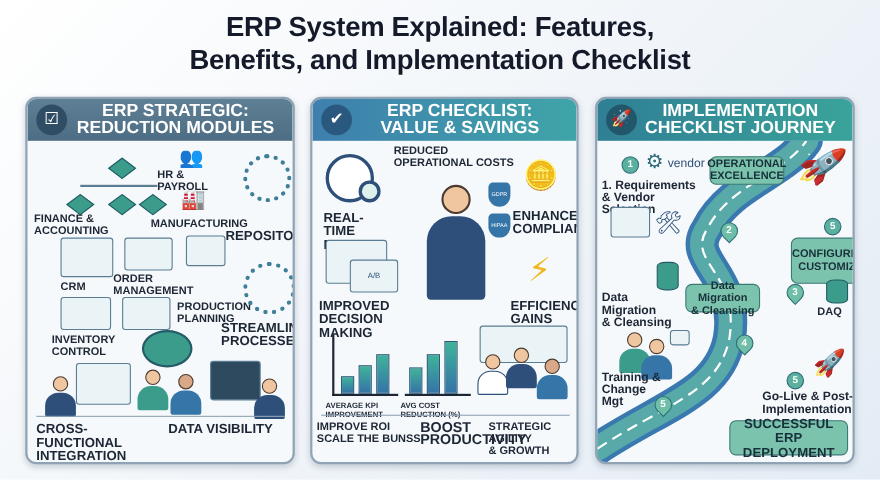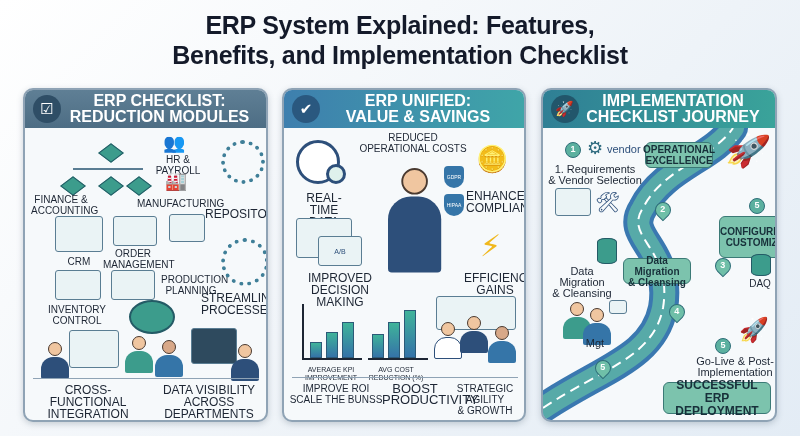--- a/index.html
+++ b/index.html
@@ -33,22 +33,22 @@
   #p1 { left: 23px; width: 245px; }
   #p1 .panel-head { background: linear-gradient(180deg,#5f7f95,#4d6d84); }
   #p1 .hicon { background: #2f4e66; }
   #p2 { left: 282px; width: 244px; }
   #p2 .panel-head { background: linear-gradient(90deg,#3e7fae,#3fa5a8); }
   #p2 .hicon { background: #2a587f; }
   #p3 { left: 541px; width: 236px; }
   #p3 .panel-head { background: linear-gradient(90deg,#2f7f95,#3aa39a); }
   #p3 .hicon { background: #22566b; }
   .lbl {
-    position: absolute; font-weight: normal; font-size: 10px; line-height: 11px;
-    text-align: center; color: #1d2634; text-transform: uppercase;
+    position: absolute; font-weight: bold; font-size: 10px; line-height: 11px;
+    color: #1d2634; text-transform: uppercase;
   }
   .lbl.big { font-size: 12px; line-height: 12px; }
   .lbl.mixed { text-transform: none; font-size: 11px; }
   .ico { position: absolute; }
   .box { position: absolute; border: 1.5px solid #5a7d93; background: #eaf3f5; border-radius: 3px; }
   .cube { position: absolute; width: 16px; height: 16px; background: #3c9c8c; border: 1.5px solid #245b66; transform: rotate(45deg) skew(-8deg,-8deg); }
   .gear { position: absolute; border-radius: 50%; border: 4px dotted #3f7f98; }
   .person { position: absolute; }
   .person .h { width: 14px; height: 14px; border-radius: 50%; background: #f0c6a0; border: 1px solid #4a3a30; margin: 0 auto; }
   .person .b { width: 28px; height: 22px; border-radius: 12px 12px 2px 2px; margin-top: 1px; }
@@ -70,21 +70,21 @@
 
 <div class="page-title">
   <div>ERP System Explained: Features,</div>
   <div>Benefits, and Implementation Checklist</div>
 </div>
 
 <div class="panel" id="p1">
   <div class="panel-head">
     <div class="hicon">☑</div>
     <div class="ht">
-      <div>ERP CHECKLIST:</div>
+      <div>ERP STRATEGIC:</div>
       <div>REDUCTION MODULES</div>
     </div>
   </div>
 
   <div class="cube" style="left:78px;top:55px"></div>
   <div class="cube" style="left:40px;top:88px"></div>
   <div class="cube" style="left:78px;top:88px"></div>
   <div class="cube" style="left:106px;top:88px"></div>
   <div class="ico" style="left:48px;top:78px;width:70px;height:2px;background:#5a7d93"></div>
 
@@ -150,29 +150,28 @@
       <div class="b" style="background:#2d4f7a"></div>
     </div>
 
   <div class="ico" style="left:8px;top:288px;width:226px;height:1px;background:#8fa3b5"></div>
   <div class="lbl big" style="left:8px;top:294px;width:110px">
     <div>CROSS-FUNCTIONAL</div>
       <div>INTEGRATION</div>
   </div>
   <div class="lbl big" style="left:128px;top:294px;width:112px">
     <div>DATA VISIBILITY</div>
-      <div>ACROSS DEPARTMENTS</div>
   </div>
 </div>
 
 <div class="panel" id="p2">
   <div class="panel-head">
     <div class="hicon">✔</div>
     <div class="ht">
-      <div>ERP UNIFIED:</div>
+      <div>ERP CHECKLIST:</div>
       <div>VALUE &amp; SAVINGS</div>
     </div>
   </div>
 
   <div class="ico" style="left:12px;top:50px;width:44px;height:44px;border-radius:50%;border:3px solid #2d4f7a;background:#fff"></div>
   <div class="ico" style="left:42px;top:74px;width:20px;height:20px;border-radius:50%;border:3px solid #2d4f7a;background:#dff1ec"></div>
   <div class="lbl" style="left:74px;top:42px;width:110px">
     <div>REDUCED</div>
       <div>OPERATIONAL COSTS</div>
   </div>
@@ -322,20 +321,21 @@
     </div>
   <div class="person" style="left:40px;top:218px">
       <div class="h"></div>
       <div class="b" style="background:#3575a8"></div>
     </div>
   <div class="box" style="left:66px;top:210px;width:18px;height:14px"></div>
   <div class="pin" style="left:126px;top:214px">
       <span>4</span>
     </div>
   <div class="lbl mixed" style="left:4px;top:248px;width:96px">
+    <div>Training &amp; Change</div>
       <div>Mgt</div>
   </div>
   <div class="ico" style="left:196px;top:226px;font-size:24px">🚀</div>
   <div class="num" style="left:172px;top:248px">5</div>
   <div class="pin" style="left:52px;top:270px">
       <span>5</span>
     </div>
   <div class="lbl mixed" style="left:150px;top:266px;width:84px">
     <div>Go-Live &amp; Post-</div>
       <div>Implementation</div>

